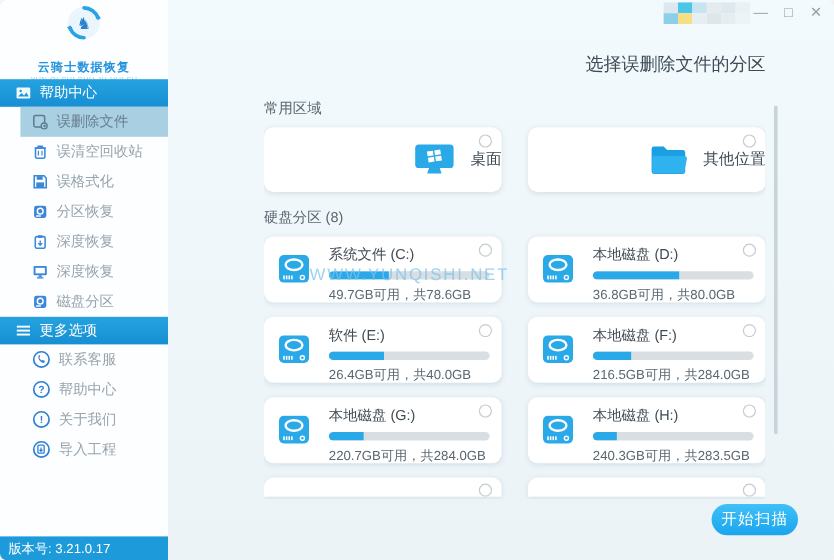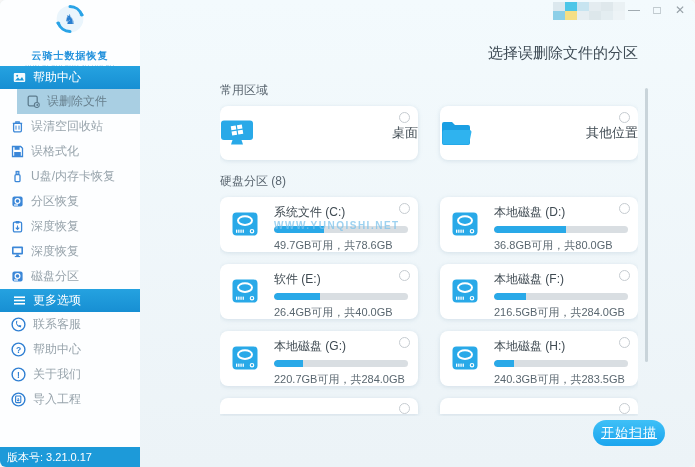--- a/index.html
+++ b/index.html
@@ -7,53 +7,53 @@
   .window { position:relative; width:695px; height:467px; overflow:hidden; background:linear-gradient(180deg,#f3fafd,#ecf3f7); border-radius:6px; box-shadow:0 0 8px rgba(0,0,0,.15); }
 
   
   .sidebar { position:absolute; left:0; top:0; width:140px; height:467px; background:#fdfeff; display:flex; flex-direction:column; z-index:5; }
   .logo { height:66px; text-align:center; padding-top:3px; flex:none; }
   .logo-mark { width:32px; height:32px; margin:0 auto; }
   .logo-title { font-size:10px; font-weight:bold; color:#2492dc; letter-spacing:1px; margin-top:14px; }
   .logo-sub { font-size:6px; color:#9ccdec; letter-spacing:.5px; margin-top:1px; }
   .sec-header { height:23px; flex:none; background:linear-gradient(180deg,#25a2e0,#178fd3); color:#fff; font-size:12px; display:flex; align-items:center; gap:7px; padding-left:13px; }
   .sec-header svg { flex:none; }
-  .item { height:25px; flex:none; display:flex; align-items:center; gap:7px; padding-left:11px; font-size:12px; color:#98a4ac; cursor:pointer; }
+  .item { height:25px; flex:none; display:flex; align-items:center; gap:7px; padding-left:27px; font-size:12px; color:#98a4ac; cursor:pointer; }
   .item svg { flex:none; }
   .item.selected { background:#a9cfe3; margin-left:17px; padding-left:10px; color:#68808e; }
   .version { margin-top:auto; height:20px; flex:none; background:#1d9ad9; color:#fff; font-size:11px; display:flex; align-items:center; padding-left:7px; }
 
   
   .main { position:absolute; left:140px; top:0; right:0; bottom:0; }
   .mosaic { position:absolute; top:2px; right:70px; width:72px; height:18px; display:grid; grid-template-columns:repeat(6,1fr); grid-template-rows:1fr 1fr; }
   .winbtns { position:absolute; top:3px; right:8px; display:flex; gap:9px; color:#97a1a8; font-size:12px; }
   .winbtns span { width:14px; text-align:center; cursor:pointer; }
   .page-title { position:absolute; top:44px; left:80px; width:418px; text-align:right; font-size:15px; font-weight:500; color:#3e4b55; }
   .content { position:absolute; left:80px; top:82px; width:418px; height:334px; overflow:hidden; }
   .sec-label { font-size:12px; color:#5a6670; margin-bottom:7px; }
   .row-common { display:flex; gap:22px; margin-bottom:13px; }
   .card { background:#fff; border-radius:8px; box-shadow:0 1px 4px rgba(140,170,190,.28); position:relative; }
-  .common-card { width:198px; height:54px; display:flex; align-items:center; justify-content:space-between; gap:13px; cursor:pointer; }
+  .common-card { width:198px; height:54px; display:flex; align-items:center; justify-content:flex-end; gap:13px; cursor:pointer; }
   .common-label { font-size:13px; color:#3f4a52; }
   .radio { position:absolute; top:6px; right:8px; width:11px; height:11px; border:1px solid #c6ccd1; border-radius:50%; background:#fff; cursor:pointer; }
   .plabel { margin:1px 0 7px; }
   .pgrid { display:grid; grid-template-columns:198px 198px; column-gap:22px; row-gap:12px; }
   .pcard { height:55px; cursor:pointer; }
   .drive-ic { position:absolute; left:12px; top:15px; }
   .pinfo { position:absolute; left:54px; top:7px; right:10px; }
   .pname { font-size:12px; color:#3f4a52; }
   .pbar { margin-top:5px; height:7px; border-radius:3.5px; background:#d9dee2; overflow:hidden; position:relative; }
   .pfill { height:100%; background:#29a9e8; border-radius:3.5px 0 0 3.5px; }
   .psize { margin-top:5px; font-size:11px; color:#5a6770; }
-  .watermark { position:absolute; left:54px; top:23px; font-size:10px; letter-spacing:1.5px; color:rgba(125,195,235,.75); white-space:nowrap; z-index:2; font-weight:bold; }
+  .watermark { position:absolute; left:38px; top:23px; font-size:14px; letter-spacing:1.5px; color:rgba(125,195,235,.75); white-space:nowrap; z-index:2; font-weight:normal; }
   .partial-row { display:flex; gap:22px; margin-top:12px; }
   .partial-card { width:198px; height:16px; border-radius:8px 8px 0 0; background:#fff; box-shadow:0 1px 4px rgba(140,170,190,.28); position:relative; overflow:hidden; }
   .partial-card .radio { top:5px; }
   .scroll-thumb { position:absolute; right:47px; top:88px; width:3px; height:274px; background:#c9d4da; border-radius:2px; }
-  .scan-btn { position:absolute; right:30px; bottom:21px; width:72px; height:26px; border:none; border-radius:13px; background:linear-gradient(180deg,#3fc0f7,#1ba5ee); color:#fff; font-size:13px; letter-spacing:1px; cursor:pointer; font-family:inherit;text-decoration:underline; }
+  .scan-btn { position:absolute; right:30px; bottom:21px; width:72px; height:26px; border:none; border-radius:13px; background:linear-gradient(180deg,#3fc0f7,#1ba5ee); color:#fff; font-size:13px; letter-spacing:1px; cursor:pointer; font-family:inherit; }
 </style>
 </head>
 <body>
 
 <div class="window">
 
   <aside class="sidebar">
     <div class="logo">
       <div class="logo-mark">
         <svg viewBox="0 0 36 36" width="32" height="32">
@@ -93,28 +93,20 @@
         </svg>
       <span>误清空回收站</span>
     </div>
     <div class="item">
       <svg width="13" height="13" viewBox="0 0 13 13">
           <path d="M1.5 1.5 h8.2 l1.8 1.8 v8.2 h-10 z" fill="none" stroke="#3b87d8" stroke-width="1.3"></path>
           <rect x="3.6" y="1.8" width="5" height="3" fill="#3b87d8"></rect>
           <rect x="3.2" y="7" width="6.6" height="4" fill="#3b87d8"></rect>
         </svg>
       <span>误格式化</span>
-    </div>
-    <div class="item">
-      <svg width="13" height="13" viewBox="0 0 13 13">
-          <rect x="4" y="4.6" width="5" height="7" rx="1.2" fill="none" stroke="#3b87d8" stroke-width="1.3"></rect>
-          <rect x="5.1" y="1.4" width="2.8" height="2.6" fill="none" stroke="#3b87d8" stroke-width="1.1"></rect>
-          <path d="M5.8 2 v1 M7.2 2 v1" stroke="#3b87d8" stroke-width=".8"></path>
-        </svg>
-      <span>U盘/内存卡恢复</span>
     </div>
     <div class="item">
       <svg width="13" height="13" viewBox="0 0 13 13">
           <rect x="1.4" y="1.4" width="10.2" height="10.2" rx="2" fill="#3b87d8"></rect>
           <circle cx="6.5" cy="6" r="2.4" fill="none" stroke="#fff" stroke-width="1.2"></circle>
           <rect x="3" y="9.4" width="4" height="1.2" fill="#fff"></rect>
         </svg>
       <span>分区恢复</span>
     </div>
     <div class="item">

